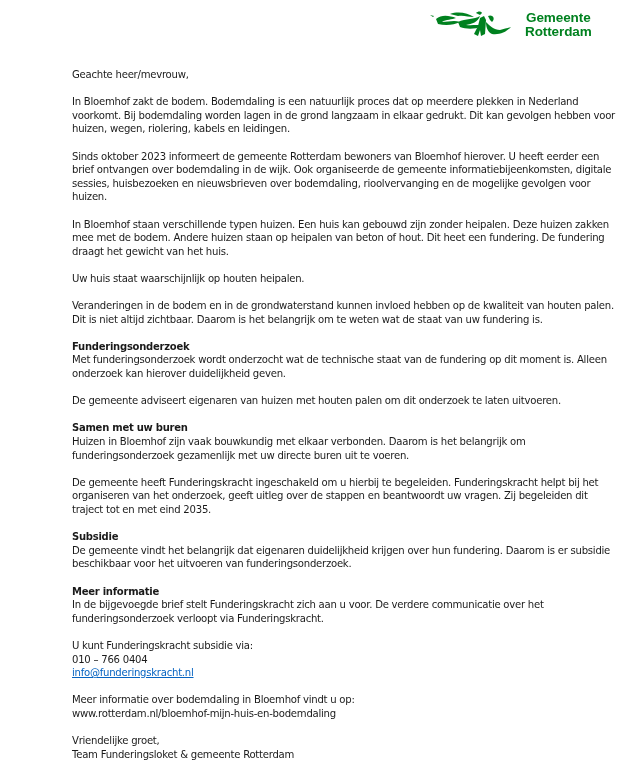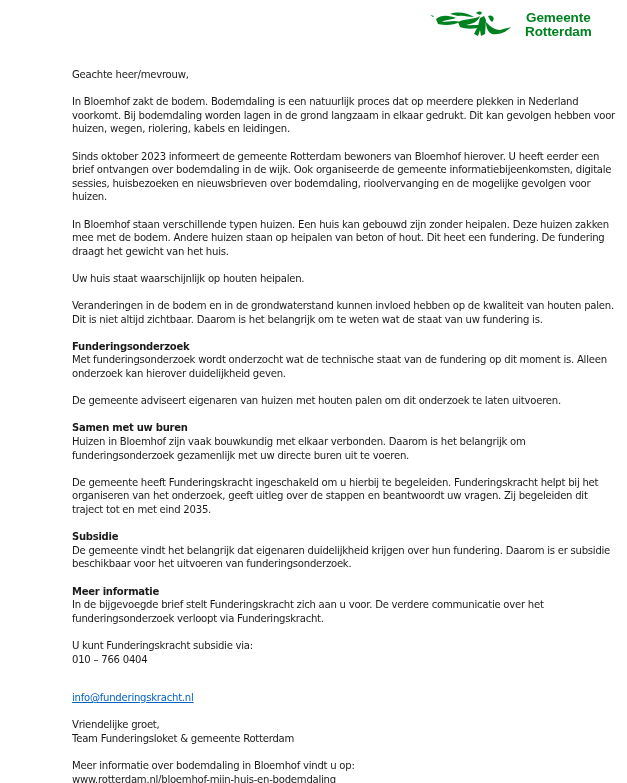--- a/index.html
+++ b/index.html
@@ -10,21 +10,21 @@
       margin-left: 13px; color: #00811f; font-family: "Liberation Sans", sans-serif;
       font-weight: bold; font-size: 13.5px; line-height: 14px; letter-spacing: -0.1px; text-align: center;
     }
     .letter {
       position: absolute; top: 68px; left: 72px; width: 545px;
       font-family: "DejaVu Sans", sans-serif; font-size: 10.1px; line-height: 13.6px;
       color: #1a1a1a; letter-spacing: -0.25px;
     }
     .letter p { margin: 0 0 13.6px 0; }
     .letter h3 { margin: 0; font-size: 10px; font-weight: bold; line-height: 13.6px; }
-    .letter a { color: #0563c1; text-decoration: underline; margin-top: 25px; }
+    .letter a { color: #0563c1; text-decoration: underline; }
     .line { display: block; }
   </style>
 </head>
 <body>
 
 <div class="logo">
   <svg class="logo-mark" viewBox="0 0 84 30">
     <g fill="#00811f">
       <path d="M2 5 L6 6 L5 7 Z"></path>
       <path d="M8 9 C14 4 22 6 28 8 C24 10 18 9 14 12 C20 12 26 10 32 12 C26 15 18 16 10 14 Z"></path>
@@ -75,21 +75,21 @@
     <p>In de bijgevoegde brief stelt Funderingskracht zich aan u voor. De verdere communicatie over het funderingsonderzoek verloopt via Funderingskracht.</p>
   </section>
 
   <p>
     <span class="line">U kunt Funderingskracht subsidie via:</span>
     <span class="line">010 – 766 0404</span>
     <a class="line" href="mailto:info@funderingskracht.nl">info@funderingskracht.nl</a>
   </p>
 
   <p>
-    <span class="line">Vriendelijke groet,</span>
-    <span class="line">Team Funderingsloket &amp; gemeente Rotterdam</span>
+    <span class="line">Meer informatie over bodemdaling in Bloemhof vindt u op:</span>
+    <span class="line">www.rotterdam.nl/bloemhof-mijn-huis-en-bodemdaling</span>
   </p>
 
   <p>
-    <span class="line">Meer informatie over bodemdaling in Bloemhof vindt u op:</span>
-    <span class="line">www.rotterdam.nl/bloemhof-mijn-huis-en-bodemdaling</span>
+    <span class="line">Vriendelijke groet,</span>
+    <span class="line">Team Funderingsloket &amp; gemeente Rotterdam</span>
   </p>
 </div>
 
 </body></html>

